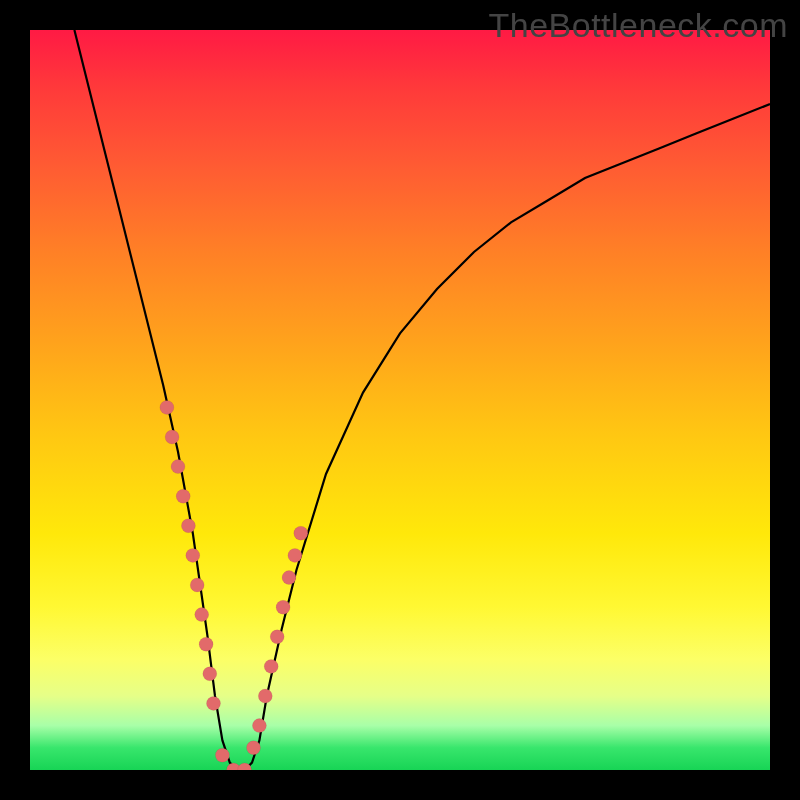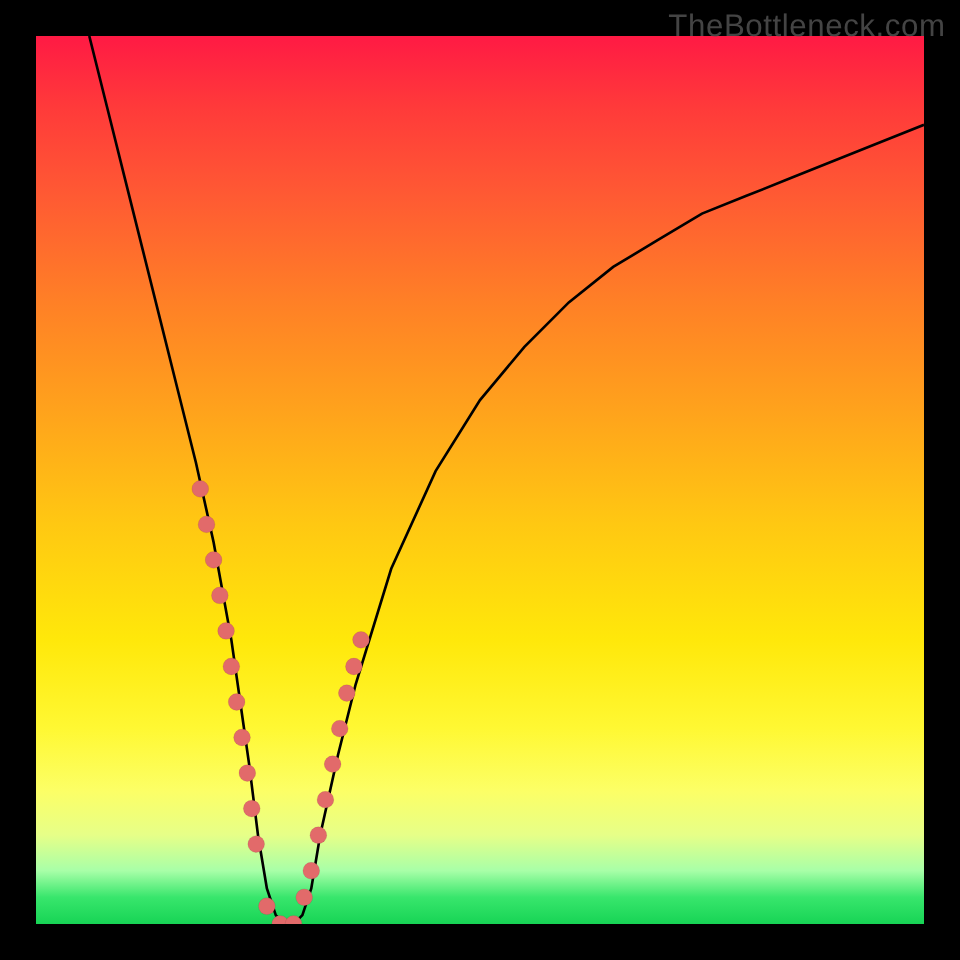--- a/index.html
+++ b/index.html
@@ -35,21 +35,21 @@
       #e6ff88 90%,
       #a8ffa8 94%,
       #38e66c 97%,
       #17d455 100%);
   }
   .watermark {
     position: absolute;
     top: 6px;
     right: 12px;
     color: #444;
-    font-size: 26px;
+    font-size: 34px;
     font-weight: 500;
     letter-spacing: 0.5px;
     z-index: 10;
   }
   svg.overlay {
     position: absolute;
     inset: 0;
     width: 740px;
     height: 740px;
   }

